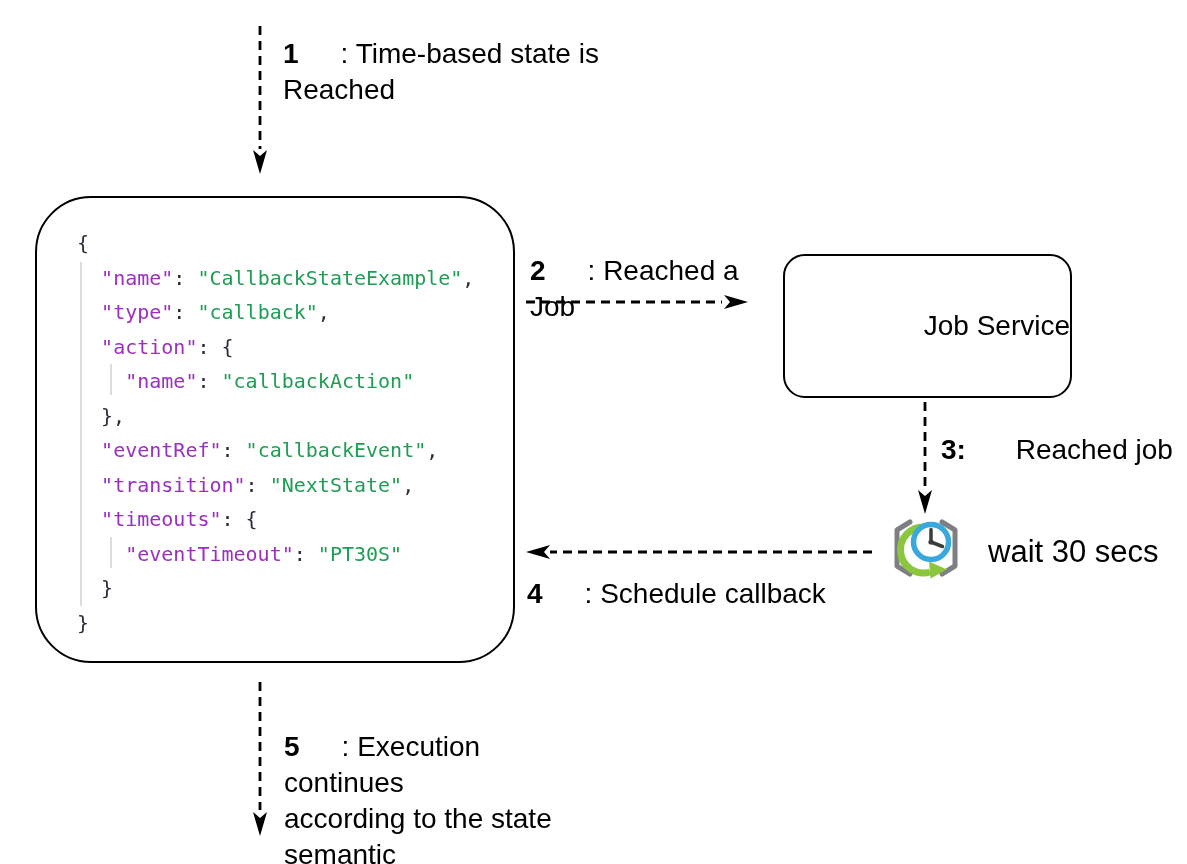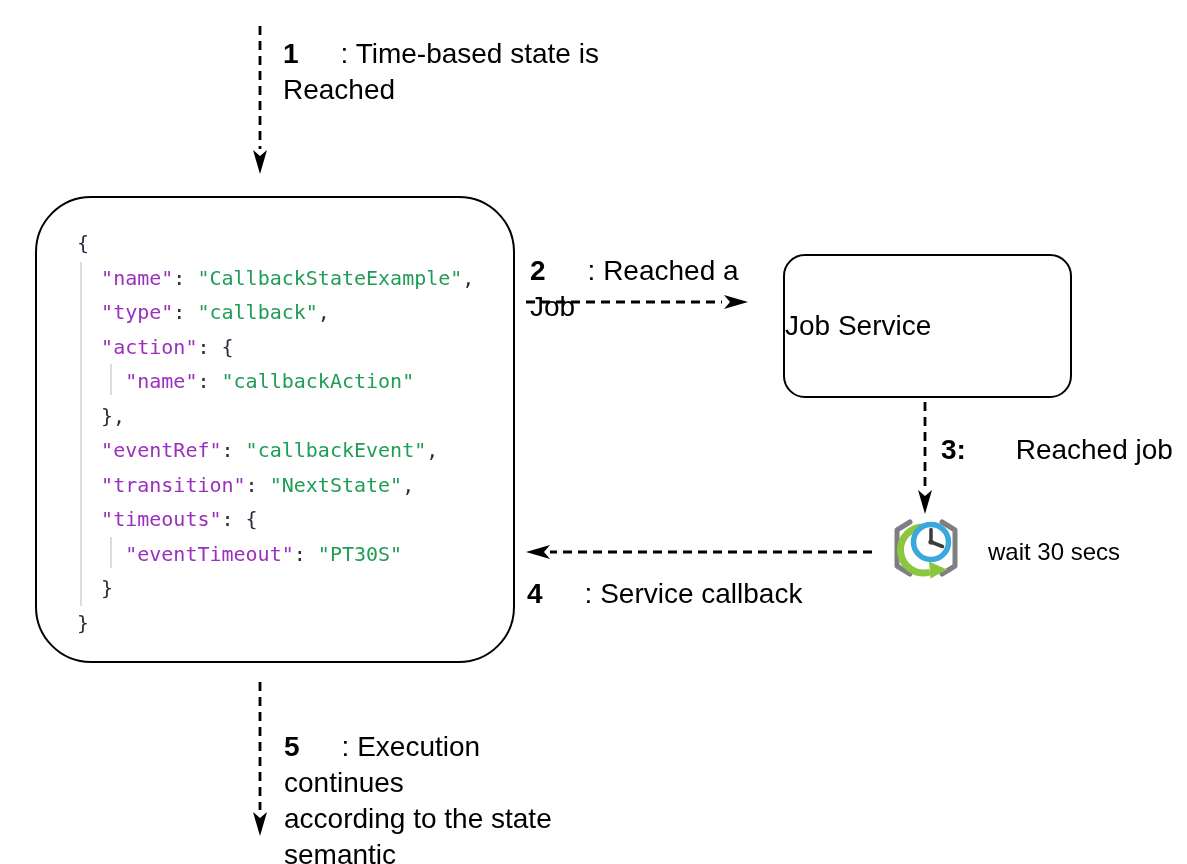--- a/index.html
+++ b/index.html
@@ -11,38 +11,38 @@
     position:absolute;font-size:28px;line-height:36px;color:#000;
   }
   .step-label .num{font-weight:700;}
   .step-label .rest{white-space:pre-line;font-weight:400;margin-left:42px;}
   .node{
     position:absolute;background:#fff;border:2.5px solid #000;box-sizing:border-box;
   }
   .json-node{left:35px;top:196px;width:480px;height:467px;border-radius:56px;}
   .job-node{
     left:783px;top:254px;width:289px;height:144px;border-radius:22px;
-    display:flex;align-items:center;justify-content:flex-start;font-size:28px;
+    display:flex;align-items:center;justify-content:flex-end;font-size:28px;
   }
   .code{
     position:absolute;left:77px;top:226px;
     font-family:"DejaVu Sans Mono",monospace;font-size:20px;line-height:34.5px;
     font-weight:500;
   }
   .code-line{white-space:pre;}
   .tok-key{color:var(--key-color,#9b2fbf);}
   .tok-str{color:var(--string-color,#1f9d55);}
   .tok-punct{color:var(--punct-color,#2b2b3b);}
   .indent-guide{
     position:absolute;width:1.5px;background:var(--indent-guide-color,#dcdcdc);
   }
   .arrow{position:absolute;overflow:visible;}
   .dash{stroke:#000;stroke-width:2.8;fill:none;stroke-dasharray:9 6;}
   .head{fill:#000;stroke:none;}
-  .wait-label{position:absolute;left:988px;top:534px;font-size:24px;line-height:36px;}
+  .wait-label{position:absolute;left:988px;top:534px;font-size:31px;line-height:36px;}
   .t-bracket{fill:none;stroke:var(--timer-gray,#7d7f82);stroke-width:5;stroke-linecap:round;stroke-linejoin:round;}
   .t-green{fill:none;stroke:var(--timer-green,#8cc63f);stroke-width:7;}
   .t-green-fill{fill:var(--timer-green,#8cc63f);stroke:none;}
   .t-blue{fill:#fff;stroke:var(--timer-blue,#38a8dd);stroke-width:5.5;}
   .t-hand{fill:none;stroke:#3c3c3c;stroke-width:3.5;stroke-linecap:round;}
   .t-dot{fill:#3c3c3c;}
 </style>
 </head>
 <body>
 
@@ -107,21 +107,21 @@
     <circle class="t-dot" cx="47" cy="25" r="2.6"></circle>
     <polygon class="t-green-fill" points="45,44.5 46.5,61.5 63,52.5"></polygon>
   </svg>
   <div class="wait-label">wait 30 secs</div>
 
   <svg class="arrow" style="left:522px;top:542px;" width="352" height="20">
     <path class="dash" d="M350,10 H28"></path>
     <path class="head" d="M4,10 L28,3 L22,10 L28,17 Z"></path>
   </svg>
   <div class="step-label" style="left:527px;top:576px;width:300px;">
-    <b class="num">4</b><span class="rest">: Service callback</span>
+    <b class="num">4</b><span class="rest">: Schedule callback</span>
   </div>
 
   <svg class="arrow" style="left:250px;top:682px;" width="22" height="158">
     <path class="dash" d="M10,0 V128"></path>
     <path class="head" d="M10,154 L3,130 L10,136 L17,130 Z"></path>
   </svg>
   <div class="step-label" style="left:284px;top:729px;width:320px;">
     <b class="num">5</b><span class="rest">: Execution continues
 according to the state
 semantic</span>

